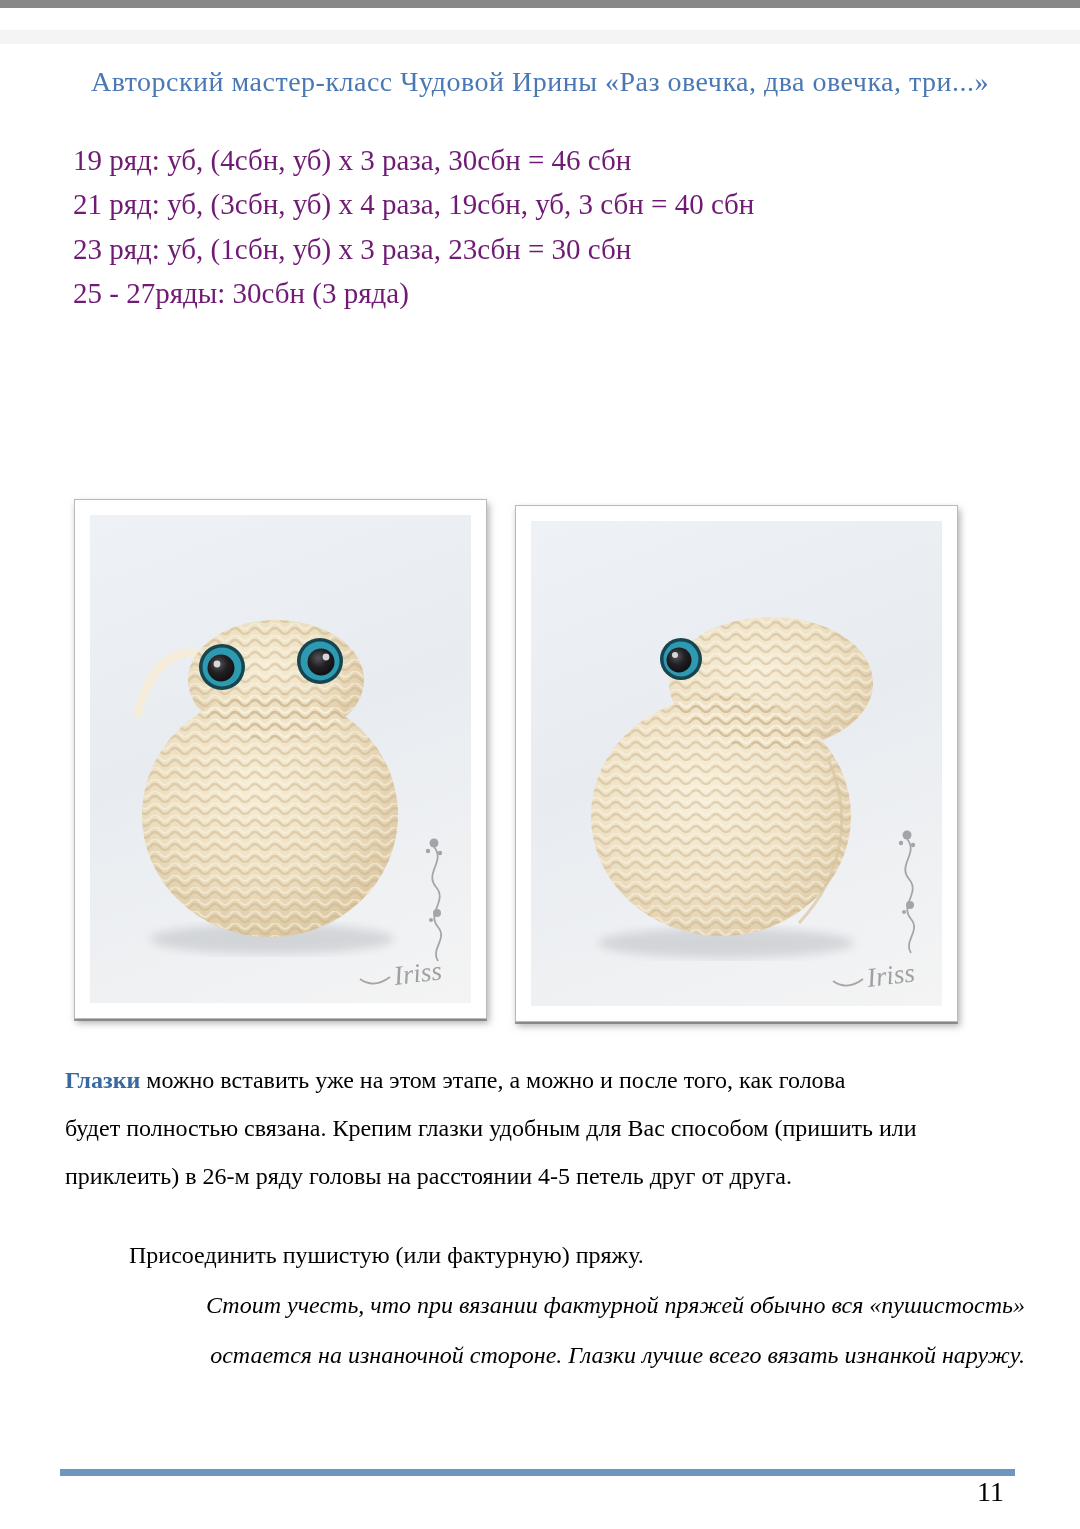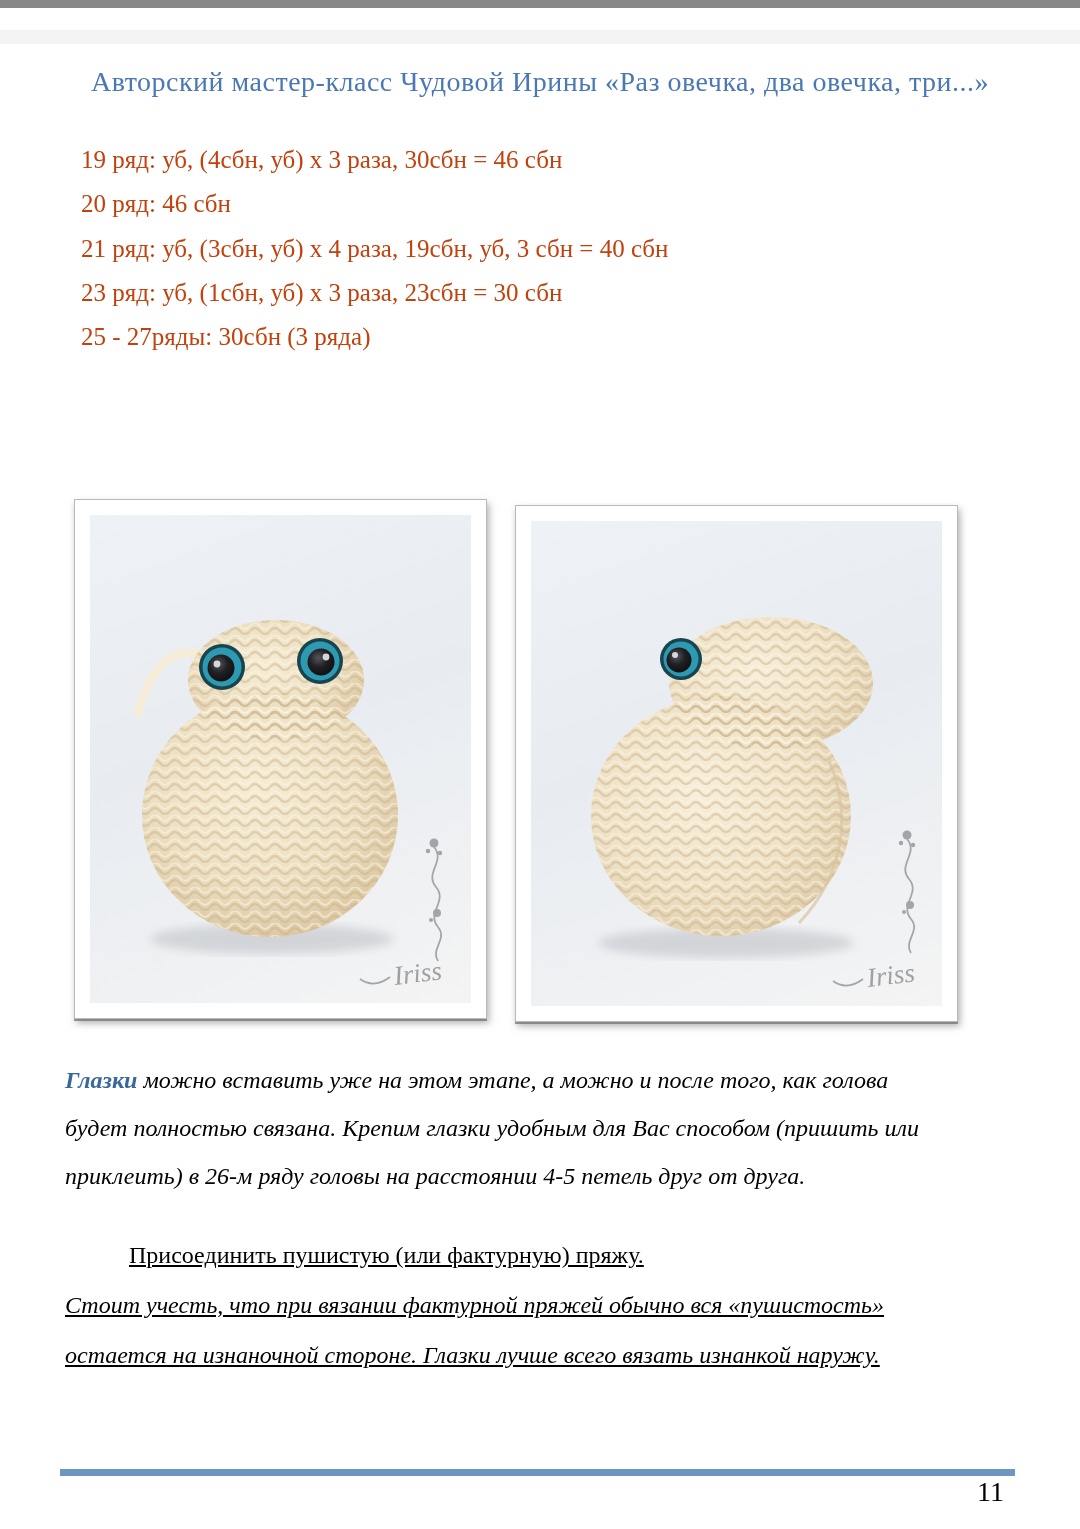--- a/index.html
+++ b/index.html
@@ -17,76 +17,75 @@
     background:#f4f4f4;
   }
   .header-title{
     position:absolute;left:0;top:58px;width:1080px;
     text-align:center;
     font-size:28px;
     color:#4a78b4;
     letter-spacing:.5px;
   }
   .pattern-block{
-    position:absolute;left:81px;top:130px;width:950px;
-    font-size:25px;line-height:44.3px;
-    color:#c2410c;
+    position:absolute;left:73px;top:130px;width:950px;
+    font-size:29px;line-height:44.3px;
+    color:#701a75;
   }
   .photo-frame{
     position:absolute;
     background:#ffffff;
     border:1px solid #b9b9b9;
     box-shadow:2px 4px 7px rgba(110,110,110,.55), 0 2px 0 #9c9c9c;
     box-sizing:border-box;
     padding:15px;
   }
   .photo-frame.front{left:74px;top:491px;width:413px;height:520px;}
   .photo-frame.side{left:515px;top:497px;width:443px;height:517px;}
   .photo-inner{
     width:100%;height:100%;
     background:linear-gradient(160deg,#eef1f5 0%,#e8ecf1 45%,#f4f4f4 100%);
     overflow:hidden;
   }
   .photo-inner svg{display:block;width:100%;height:100%;}
   .eyes-note{
     position:absolute;left:65px;top:1048px;width:960px;
-    font-size:24px;font-style:italic;line-height:48px;
+    font-size:24px;line-height:48px;
     color:#000;
   }
   .eyes-note .lead{
     font-weight:bold;
     color:#39689e;
   }
   .yarn-note{
     position:absolute;left:65px;top:1222px;width:960px;
-    font-size:24px;line-height:50px;color:#000;text-decoration:underline;
+    font-size:24px;line-height:50px;color:#000;
   }
   .yarn-note .indent{padding-left:64px;font-style:normal;}
-  .yarn-note .ital{font-style:italic;}
+  .yarn-note .ital{font-style:italic;text-align:right;}
   .footer-rule{
     position:absolute;left:60px;top:1461px;width:955px;height:7px;
     background:#6d96c3;
   }
   .page-number{
     position:absolute;right:76px;top:1468px;
     font-size:28px;color:#000;
   }
 </style>
 </head>
 <body>
 
 <div class="page">
 
   <div class="scan-band"></div>
 
   <div class="header-title">Авторский мастер-класс Чудовой Ирины «Раз овечка, два овечка, три...»</div>
 
   <div class="pattern-block">
     <div>19 ряд: уб, (4сбн, уб) х 3 раза, 30сбн = 46 сбн</div>
-    <div>20 ряд: 46 сбн</div>
     <div>21 ряд: уб, (3сбн, уб) х 4 раза, 19сбн, уб, 3 сбн = 40 сбн</div>
     <div>23 ряд: уб, (1сбн, уб) х 3 раза, 23сбн = 30 сбн</div>
     <div>25 - 27ряды: 30сбн (3 ряда)</div>
   </div>
 
   <div class="photo-frame front">
     <div class="photo-inner">
       <svg viewBox="0 0 381 488" preserveAspectRatio="xMidYMid slice">
         <defs>
           <radialGradient id="yarn1" cx="44%" cy="38%" r="72%">

